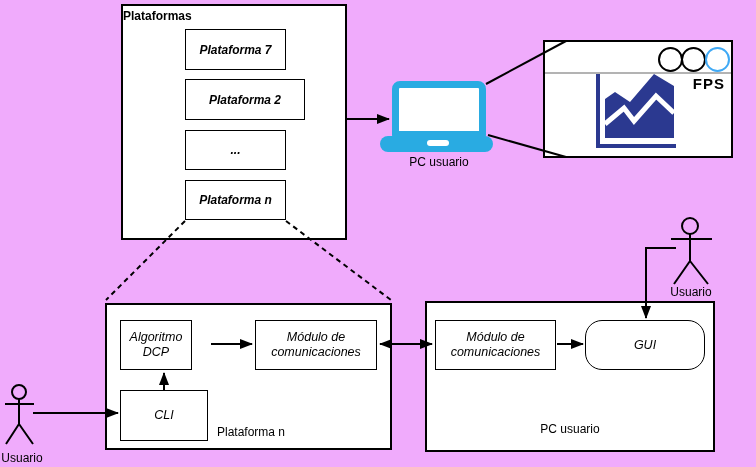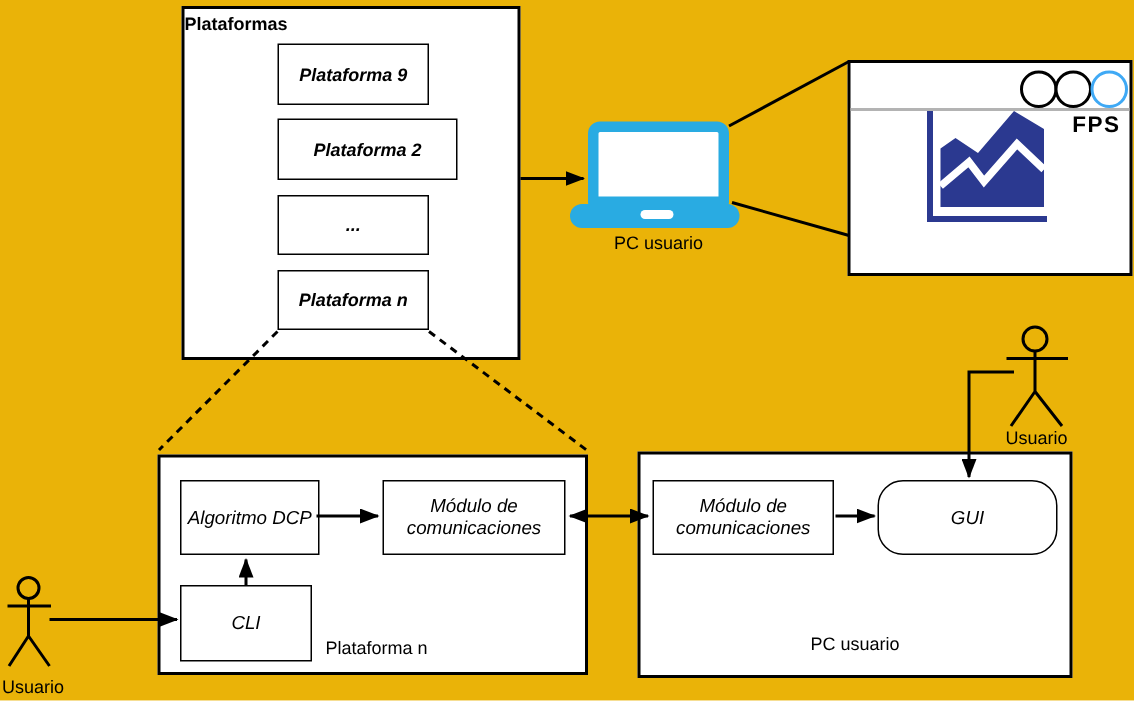--- a/index.html
+++ b/index.html
@@ -1,17 +1,17 @@
 <!DOCTYPE html>
 <html><head>
 <meta charset="utf-8">
 <style>
   html,body{margin:0;padding:0;background:#fff;}
   #canvas{
-    position:relative;width:756px;height:467px;background:#eab308;
+    position:relative;width:756px;height:467px;background:#f0abfc;
     font-family:"Liberation Sans", sans-serif;color:#000;overflow:hidden;
   }
   .abs{position:absolute;box-sizing:border-box;}
   .box{border:2px solid #000;background:#fff;display:flex;align-items:center;justify-content:center;text-align:center;}
   .thinbox{border:1.5px solid #000;}
   .bold{font-weight:bold;}
   .bi{font-weight:bold;font-style:italic;font-size:12px;}
   .it{font-style:italic;font-size:12.5px;line-height:15px;}
   .lbl{font-weight:normal;font-size:12px;text-align:center;}
   
@@ -29,57 +29,57 @@
 </style>
 </head>
 <body>
 
 <div id="canvas">
 
   <div class="abs box" style="left:121px;top:4px;width:226px;height:236px;justify-content:flex-start;align-items:flex-start;"></div>
   <div class="abs bold" style="left:123px;top:9px;font-size:12px;">Plataformas</div>
 
   <div class="abs box thinbox bi" style="left:185px;top:29px;width:101px;height:41px;">
-    <span>Plataforma 9</span>
+    <span>Plataforma 7</span>
   </div>
   <div class="abs box thinbox bi" style="left:185px;top:79px;width:120px;height:41px;">
     <span>Plataforma 2</span>
   </div>
   <div class="abs box thinbox bi" style="left:185px;top:130px;width:101px;height:40px;">
     <span>...</span>
   </div>
   <div class="abs box thinbox bi" style="left:185px;top:180px;width:101px;height:40px;">
     <span>Plataforma n</span>
   </div>
 
   <div>
     <div class="abs lap-screen" style="left:392px;top:81px;width:94px;height:57px;"></div>
     <div class="abs lap-base" style="left:380px;top:136px;width:113px;height:16px;"></div>
     <div class="abs lap-notch" style="left:427px;top:140px;width:22px;height:6px;"></div>
   </div>
   <div class="abs lbl" style="left:382px;top:155px;width:114px;">PC usuario</div>
 
-  <div class="abs win" style="left:565px;top:40px;width:190px;height:144px;">
+  <div class="abs win" style="left:543px;top:40px;width:190px;height:118px;">
     <div class="win-titlebar">
       <div class="circ" style="left:113px;"></div>
       <div class="circ" style="left:136px;"></div>
       <div class="circ blue" style="left:160px;"></div>
     </div>
     <div class="fps">FPS</div>
     <svg class="abs" style="left:49px;top:30px;" width="84" height="80" viewBox="0 0 84 80">
       <path d="M4,2 V76 M2,74 H82" stroke="#2B3990" stroke-width="4" fill="none"></path>
       <polygon points="11,66 11,27 21,20 36,30 60,2 80,14 80,66" fill="#2B3990"></polygon>
       <polyline points="11,52 30,36 40,49 62,24 80,41" stroke="#ffffff" stroke-width="5" fill="none"></polyline>
     </svg>
   </div>
 
   <div class="abs box" style="left:105px;top:303px;width:287px;height:147px;"></div>
   <div class="abs lbl" style="left:201px;top:425px;width:100px;">Plataforma n</div>
 
-  <div class="abs box thinbox it" style="left:120px;top:320px;width:93px;height:50px;padding:0 0;">
+  <div class="abs box thinbox it" style="left:120px;top:320px;width:72px;height:50px;padding:0 0;">
     <span>Algoritmo DCP</span>
   </div>
   <div class="abs box thinbox it" style="left:255px;top:320px;width:122px;height:50px;">
     <span>Módulo de comunicaciones</span>
   </div>
   <div class="abs box thinbox it" style="left:120px;top:390px;width:88px;height:51px;">
     <span>CLI</span>
   </div>
 
   <div class="abs box" style="left:425px;top:301px;width:290px;height:151px;"></div>

